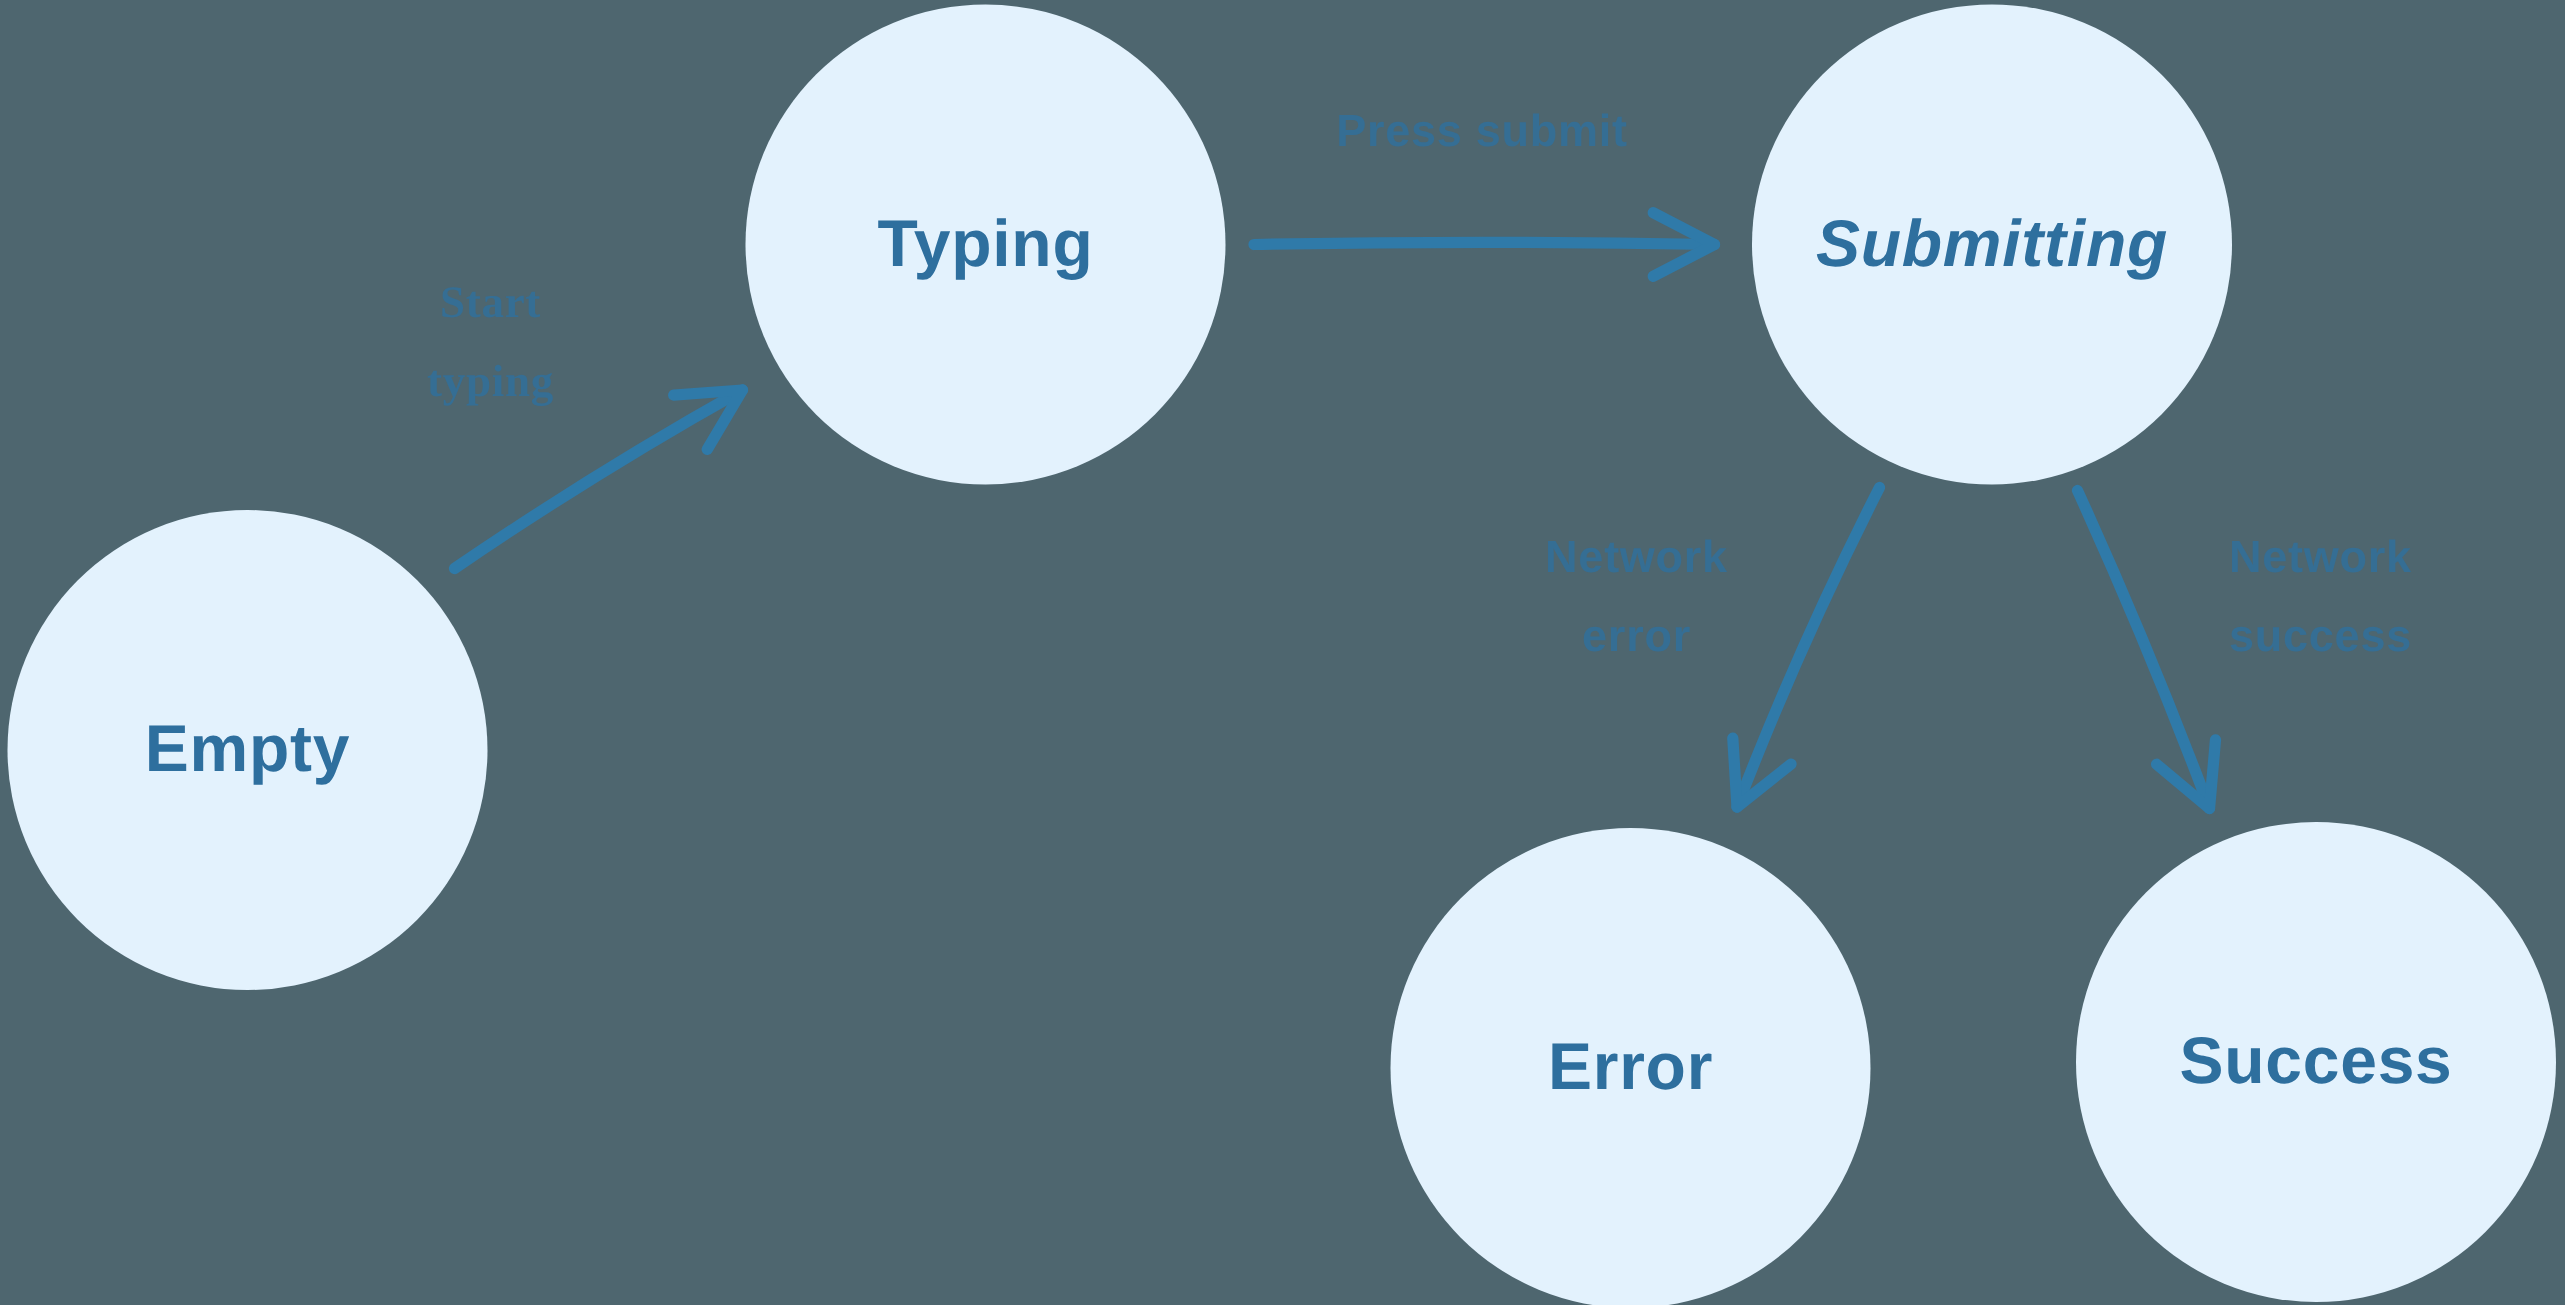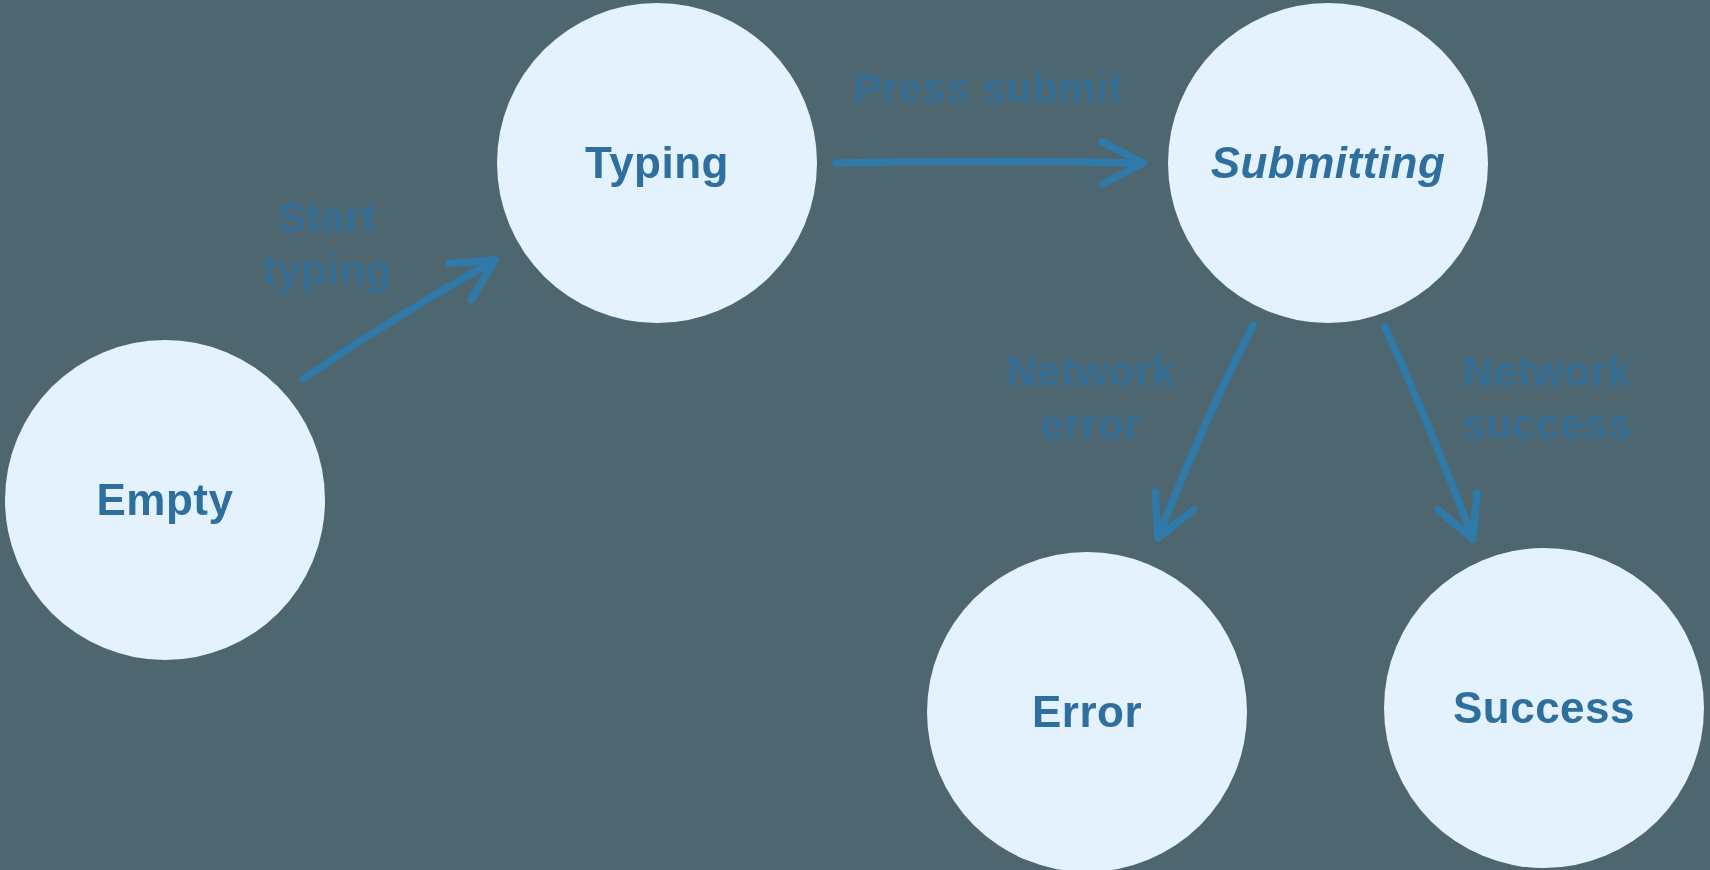--- a/index.html
+++ b/index.html
@@ -35,21 +35,21 @@
     font-size: 44px;
     font-weight: 600;
     letter-spacing: 0.5px;
     color: var(--node-label, #2e6f9e);
     white-space: nowrap;
   }
   .edge-label {
     position: absolute;
     transform: translate(-50%, -50%);
     text-align: center;
-    font-size: 42px;
+    font-size: 30px;
     font-weight: 600;
     letter-spacing: 0.5px;
     line-height: 53px;
     color: var(--edge-label, #356e94);
     white-space: nowrap;
   }
   .edge-label span { display: block; }
   .edge-shaft, .edge-arrowhead {
     fill: none;
     stroke: var(--arrow, #2f7aa9);
@@ -90,21 +90,21 @@
       <div class="node" style="left: 1168px; top: 3px; width: 320px; height: 320px; font-style: italic;">
         <span class="node-label">Submitting</span>
       </div>
       <div class="node" style="left: 927px; top: 552px; width: 320px; height: 320px;">
         <span class="node-label">Error</span>
       </div>
       <div class="node" style="left: 1384px; top: 548px; width: 320px; height: 320px;">
         <span class="node-label">Success</span>
       </div>
     </div>
-<div class="edge-label" style="left: 327px; top: 244px;">
+<div class="edge-label" style="left: 327px; top: 228px; font-family: Liberation Serif, serif;">
       <span>Start</span>
       <span>typing</span>
     </div>
     <div class="edge-label" style="left: 988px; top: 88px;">
       <span>Press submit</span>
     </div>
     <div class="edge-label" style="left: 1091px; top: 398px;">
       <span>Network</span>
       <span>error</span>
     </div>

